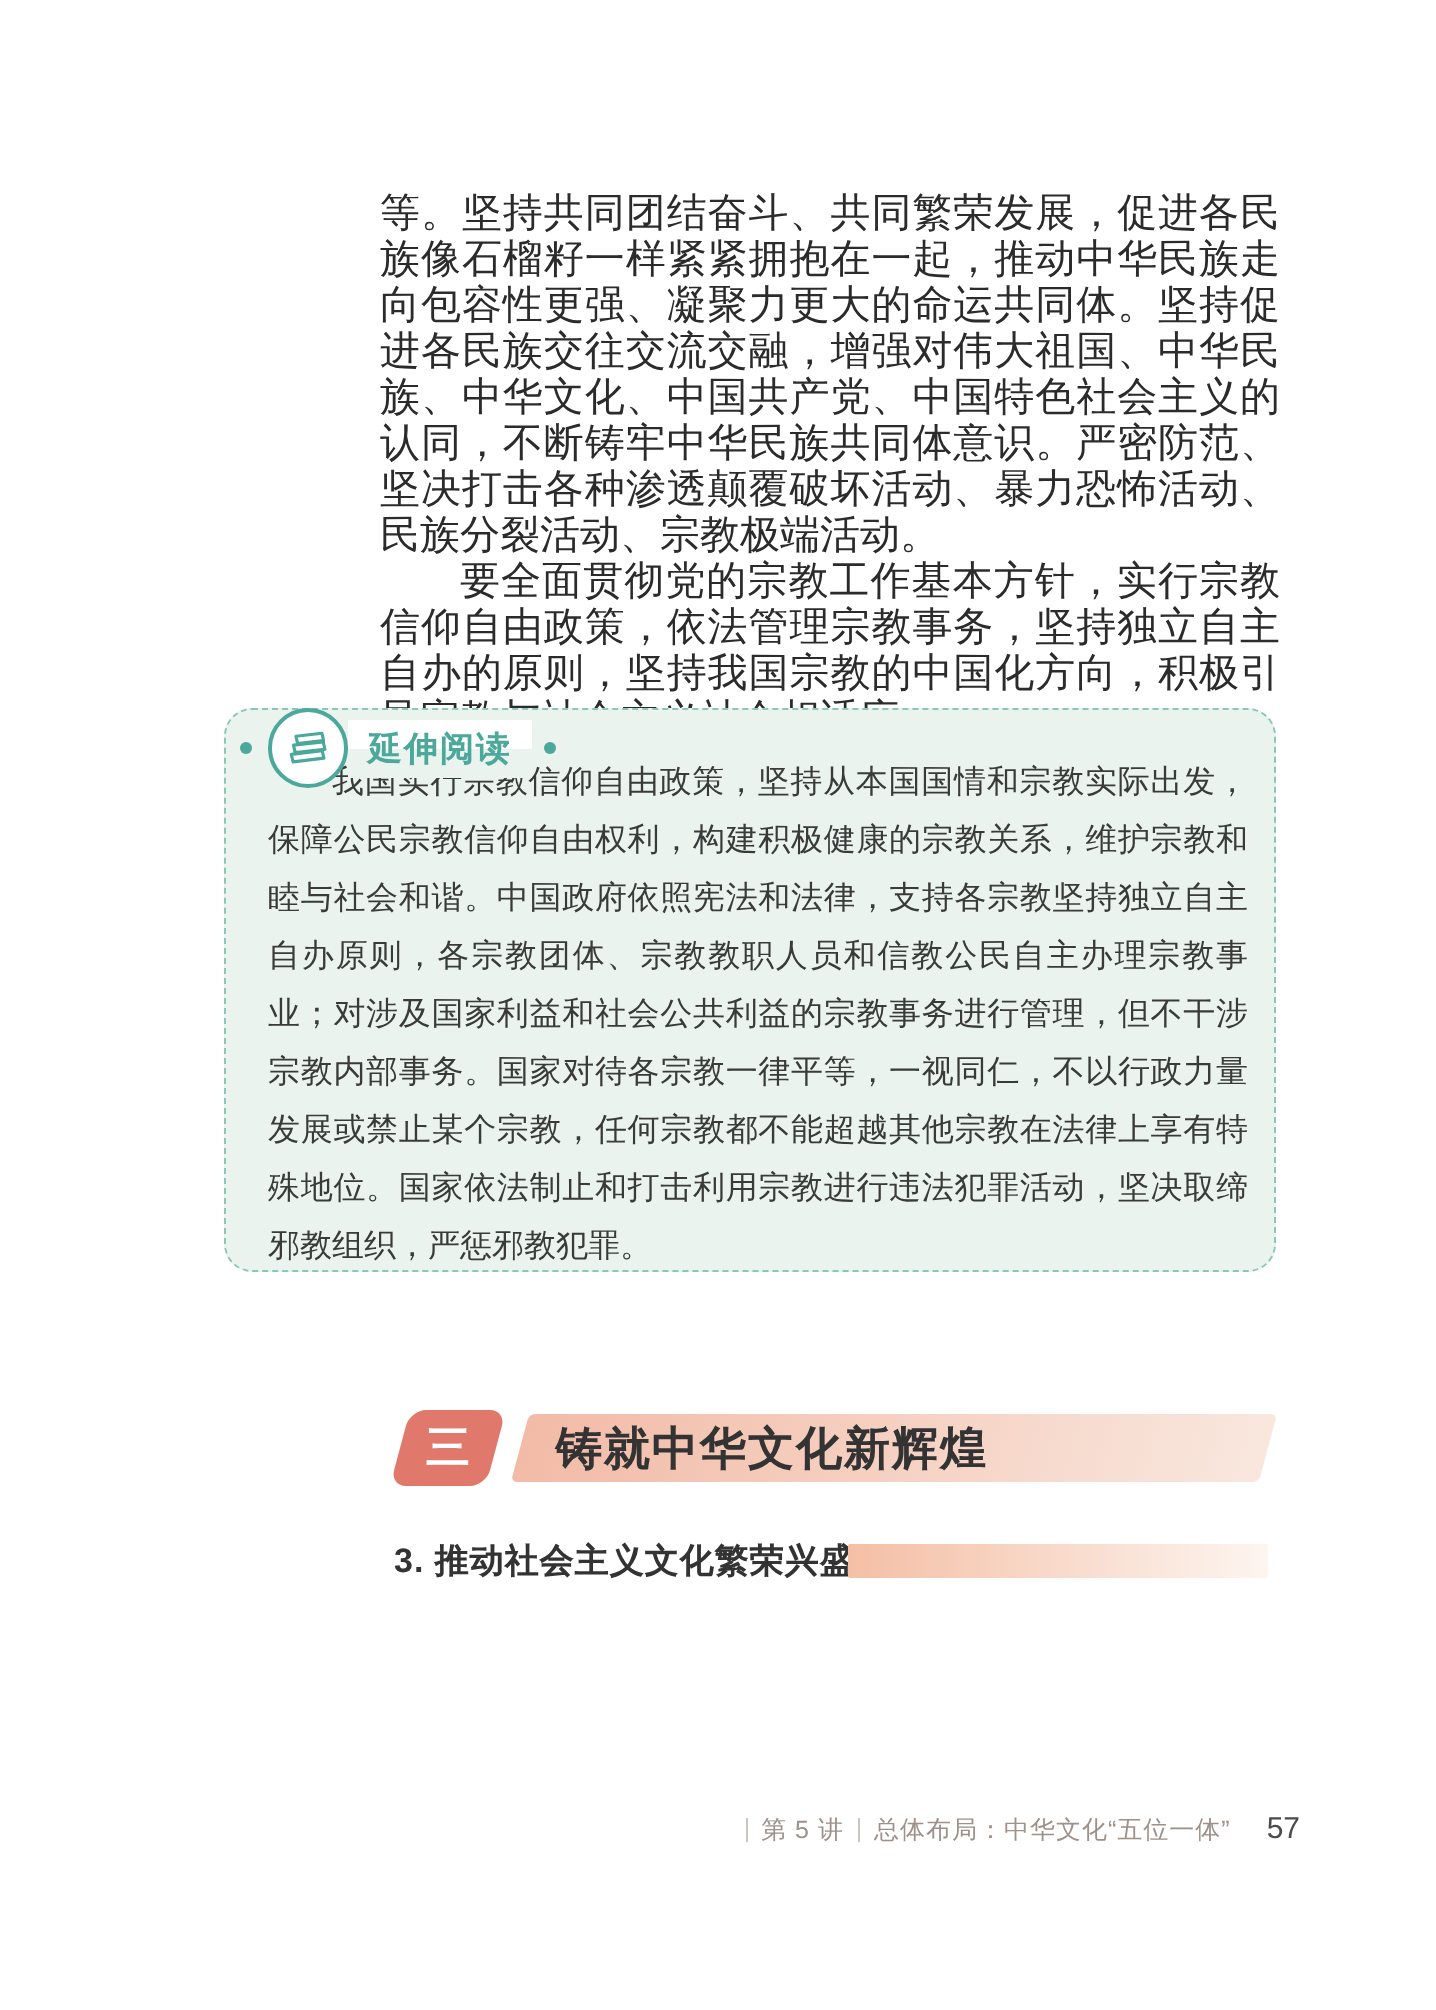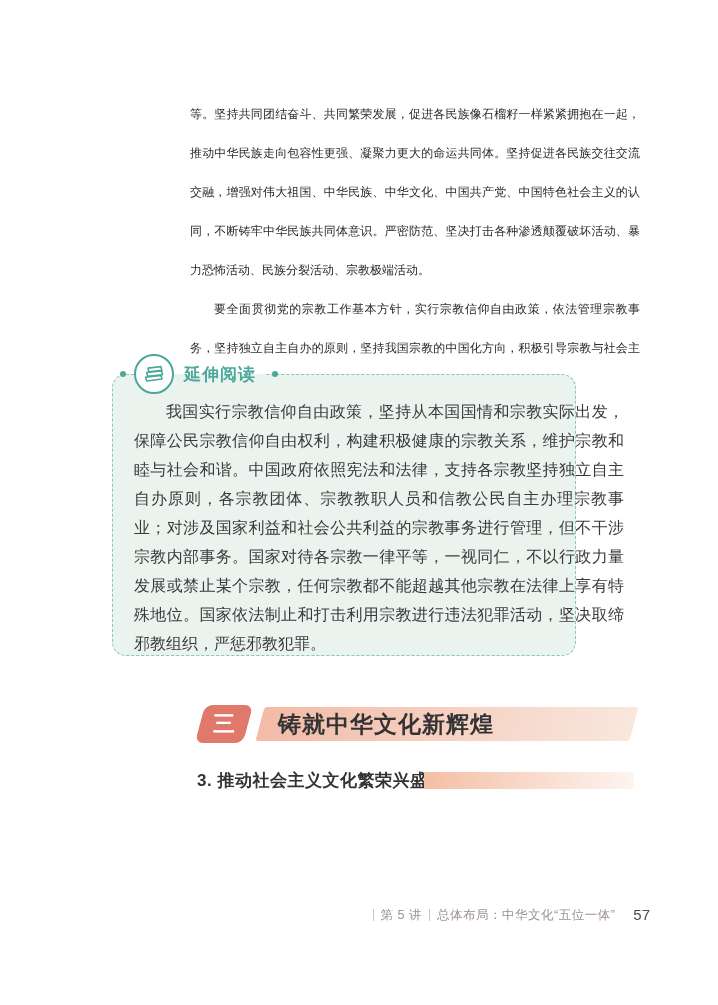--- a/index.html
+++ b/index.html
@@ -5,27 +5,27 @@
   html,body{margin:0;padding:0;background:#fff;}
   #page{
     position:relative;width:718px;height:1005px;background:#fff;overflow:hidden;
     font-family:"Liberation Serif","DejaVu Serif",serif;
   }
   
   .text-col{position:absolute;left:190px;width:450px;}
   .col-1{top:96px;}
   .col-3{top:817px;}
   p.para{
-    margin:0;font-size:12px;line-height:39px;color:var(--body-text,#2b2b2b);
-    text-align:justify;font-family:Liberation Mono, monospace;
+    margin:0;font-size:20px;line-height:23px;color:var(--body-text,#2b2b2b);
+    text-align:justify;font-family:Liberation Serif, serif;
   }
   p.indent{text-indent:2em;}
   
   .ext-box{
-    position:absolute;left:112px;top:374px;width:464px;height:282px;box-sizing:border-box;
+    position:absolute;left:112px;top:354px;width:526px;height:282px;box-sizing:border-box;
     background:var(--box-background,#eaf3ee);
     border:1.5px dashed var(--teal-dash,#8cc6b9);border-radius:14px;
   }
   .ext-text{
     position:absolute;left:21px;top:22px;width:490px;margin:0;
     font-size:16px;line-height:29px;color:#3a3a3a;text-indent:2em;text-align:justify;
     font-family:"Liberation Serif","DejaVu Serif",serif;
   }
   .ext-header{
     position:absolute;left:120px;top:352px;height:44px;z-index:2;

